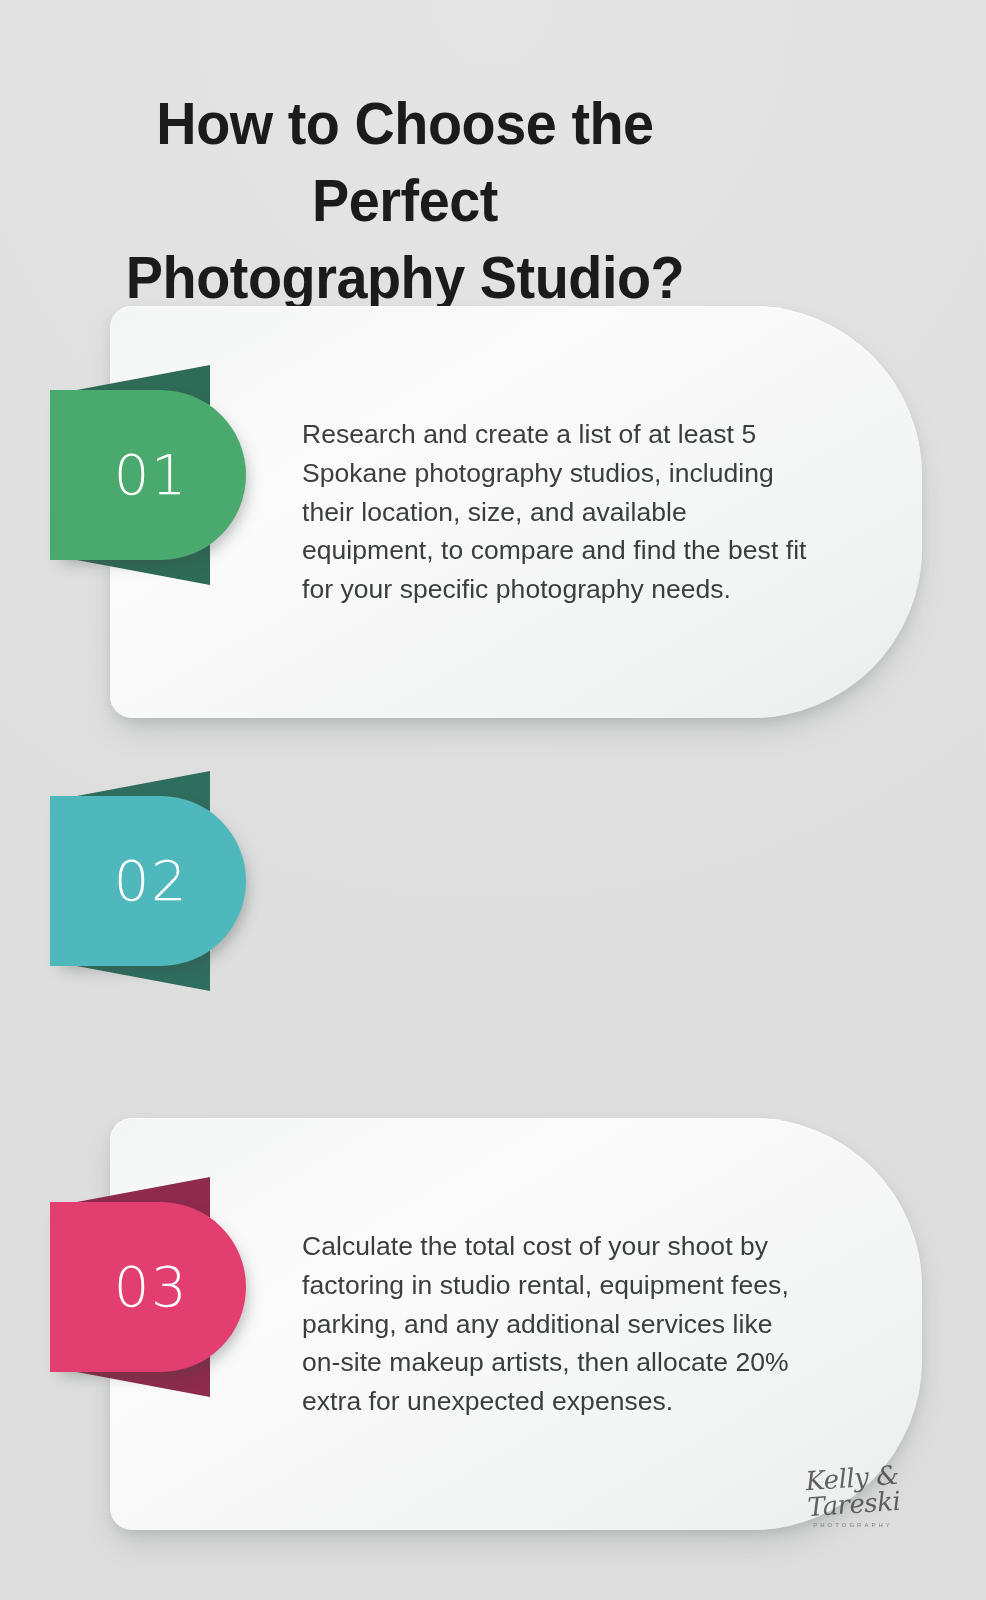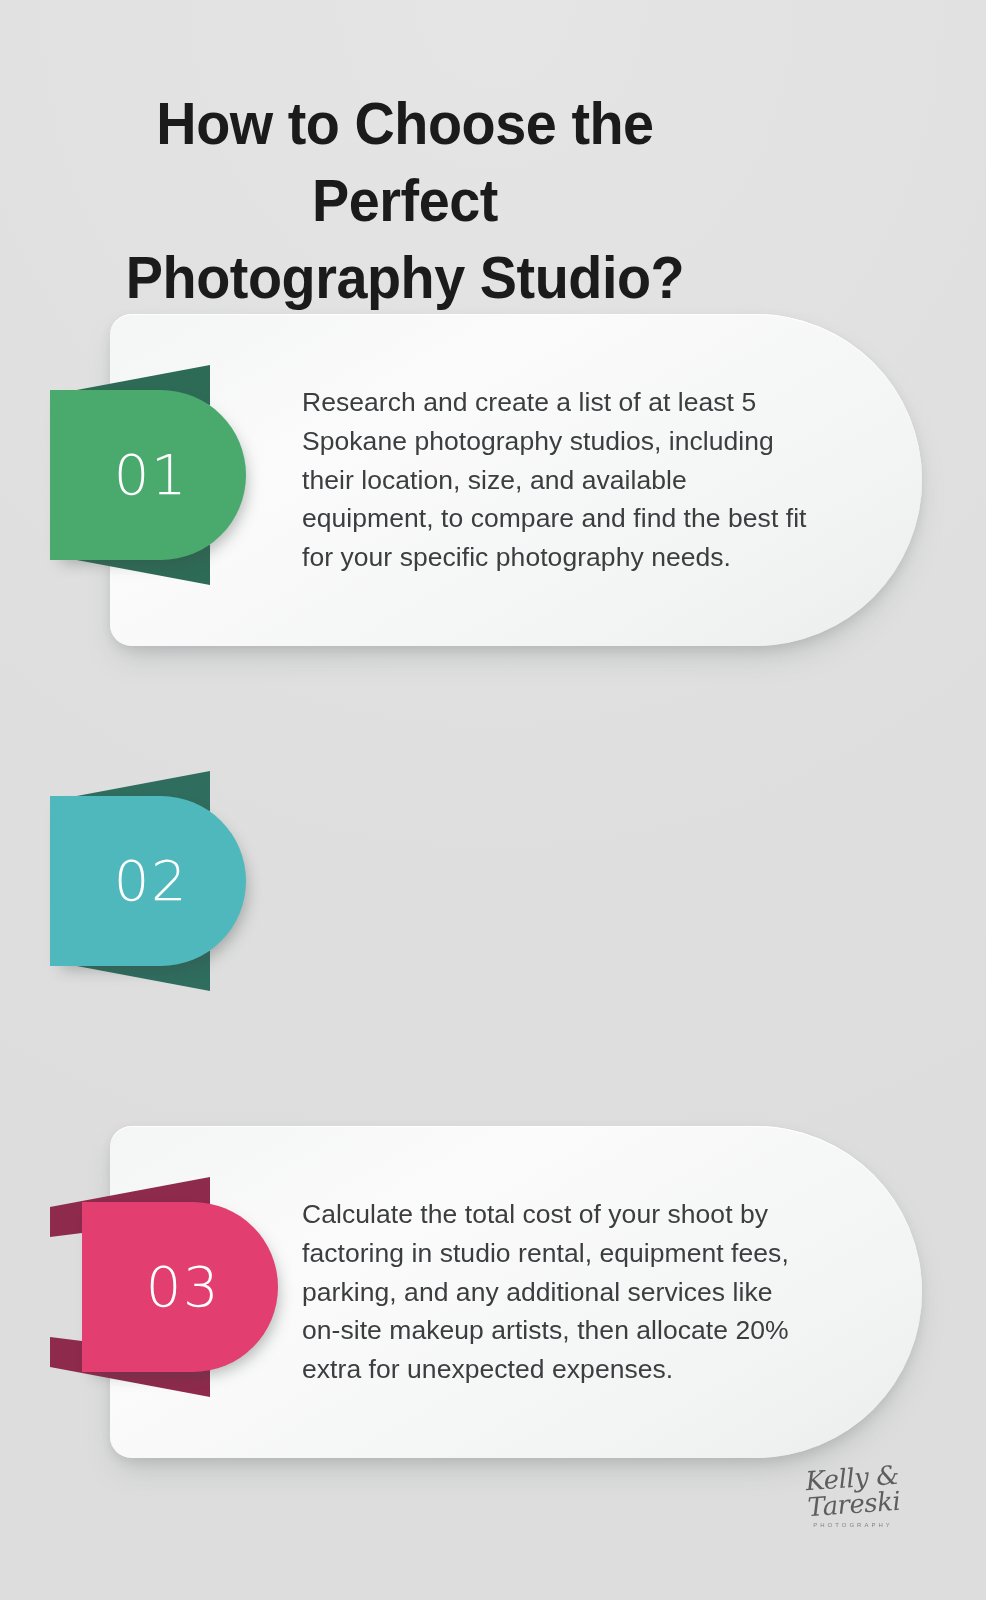--- a/index.html
+++ b/index.html
@@ -56,23 +56,23 @@
   .step {
     position: relative;
     height: 350px;
     margin-bottom: 56px;
   }
 
   
   .card {
     position: absolute;
     left: 110px;
-    top: 14px;
+    top: 6px;
     width: 812px;
-    height: 332px;
+    height: 412px;
     background: linear-gradient(150deg, #f4f5f5 0%, #fbfbfb 32%, #f2f3f3 78%, #ebecec 100%);
     border-radius: 22px 170px 170px 22px;
     box-shadow:
       0 16px 30px -10px rgba(120,125,130,0.38),
       0 4px 10px rgba(120,125,130,0.16),
       inset 0 1px 0 rgba(255,255,255,0.95);
   }
 
   .card-text {
     position: absolute;
@@ -191,21 +191,21 @@
     <div class="step">
       <div class="card">
         <div class="card-text">Calculate the total cost of your shoot by factoring in studio rental, equipment fees, parking, and any additional services like on-site makeup artists, then allocate 20% extra for unexpected expenses.</div>
       </div>
       <div class="fold">
         <svg viewBox="0 0 160 220" preserveAspectRatio="none">
           <polygon id="f2t" points="0,30 160,0 160,40 0,60" fill="#8e2a4c"></polygon>
           <polygon id="f2b" points="0,160 160,180 160,220 0,190" fill="#8e2a4c"></polygon>
         </svg>
       </div>
-      <div class="badge" style="background: rgb(226, 62, 112); margin-left: 32px;">
+      <div class="badge" style="background: rgb(226, 62, 112);">
         <span class="badge-num">03</span>
       </div>
     </div>
 
   </div>
 
   <div class="signature">
     <span class="sig-script">Kelly &amp; Tareski</span>
     <span class="sig-sub">Photography</span>
   </div>

